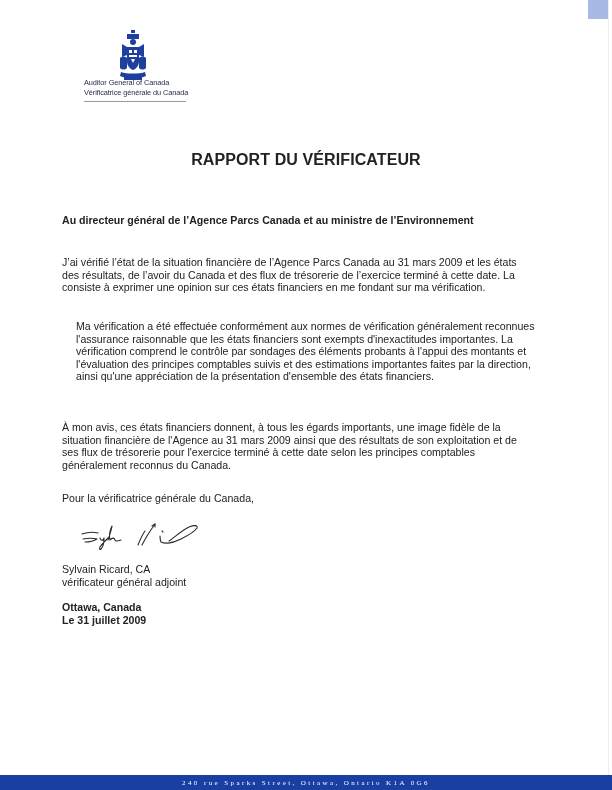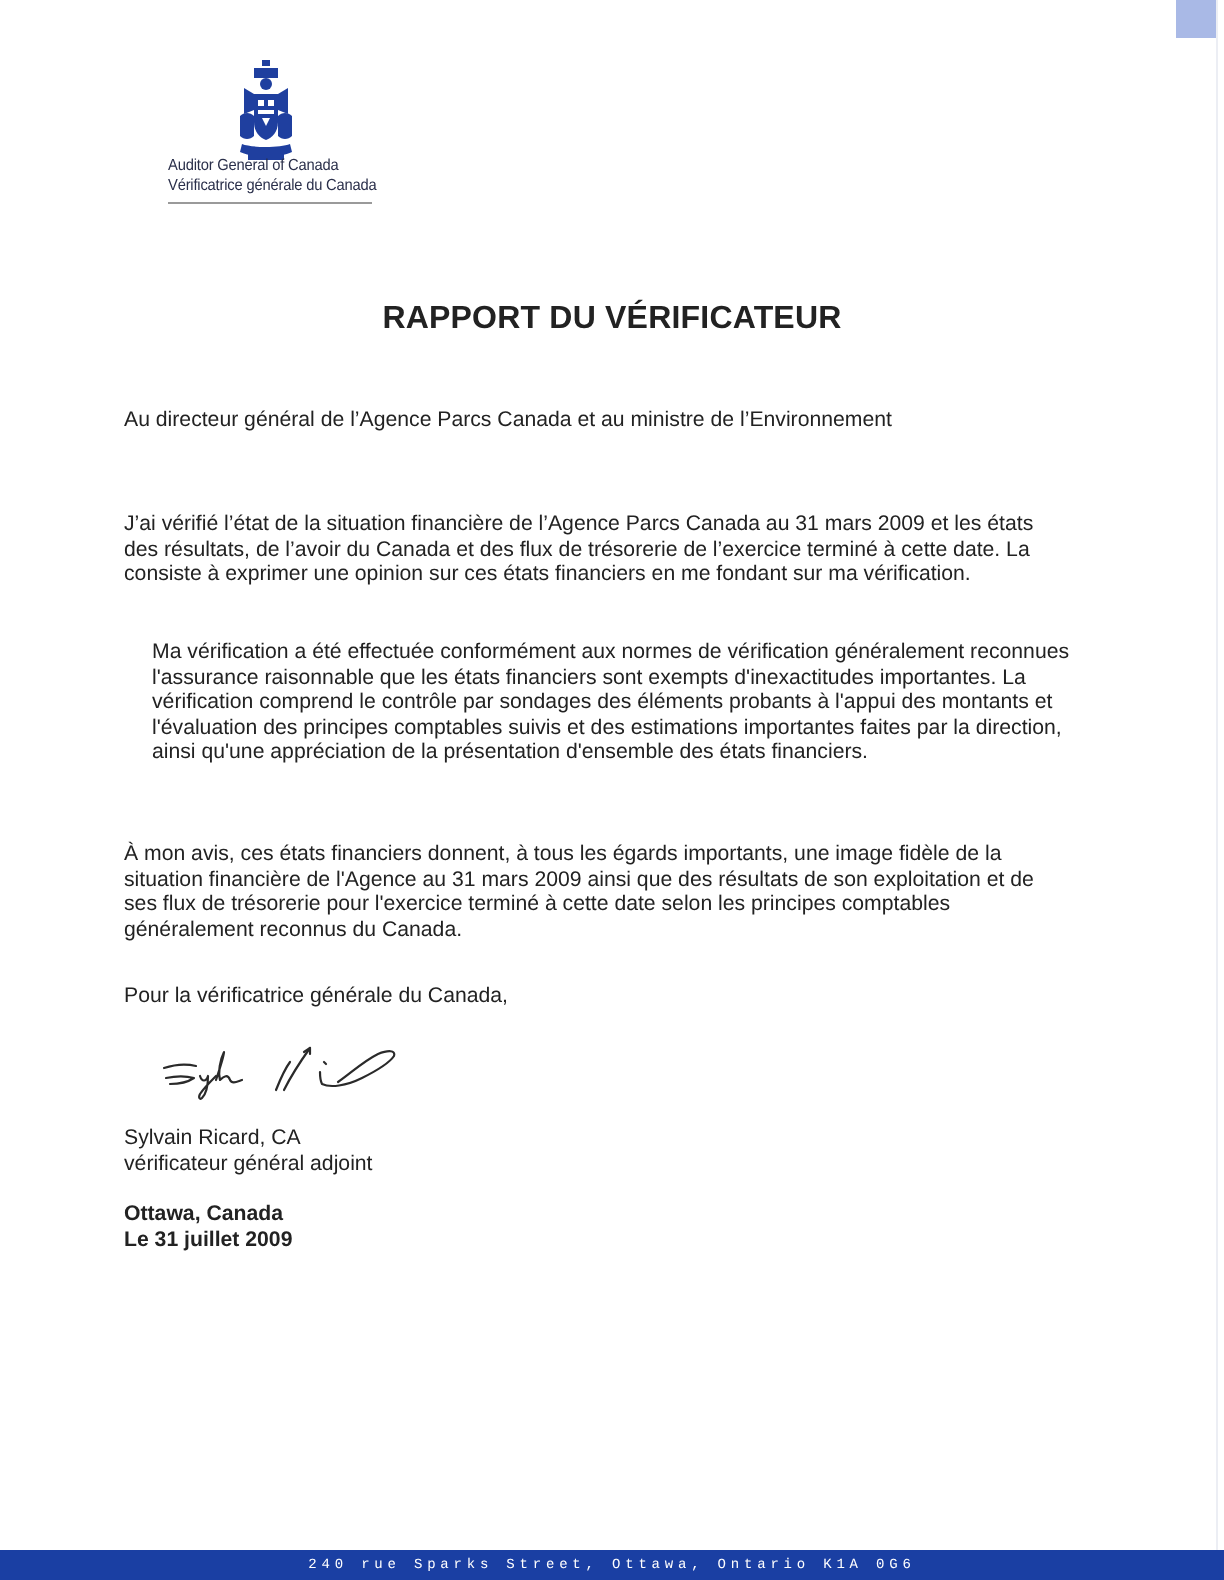--- a/index.html
+++ b/index.html
@@ -25,34 +25,34 @@
     }
     .agency-rule { width: 102px; height: 1px; background: #9a9a9a; margin-top: 3px; }
     .title {
       position: absolute; left: 0; width: 612px; top: 151px; text-align: center;
       font-weight: bold; font-size: 16px; letter-spacing: 0.1px; color: #222;
     }
     .body-text {
       position: absolute; left: 62px; width: 540px; font-size: 10.6px; line-height: 12.6px; color: #222;
     }
     .body-text p { margin: 0; white-space: nowrap; }
-    .p-salutation { top: 204px; }
+    .p-salutation { top: 214px; font-weight: bold; }
     .p1 { top: 256px; }
     .p2 { top: 320px; margin-left: 14px; }
     .p3 { top: 421px; }
     .p-closing { top: 492px; }
     .signature { position: absolute; left: 80px; top: 517px; width: 140px; height: 36px; }
     .sig-block { top: 563px; }
     .place-block { top: 601px; font-weight: bold; }
     .footer-bar {
       position: absolute; left: 0; top: 775px; width: 612px; height: 15px;
       background: #1a3fa3; display: flex; align-items: center; justify-content: center;
     }
     .footer-text {
-      color: #ffffff; font-family: Liberation Mono, monospace; font-size: 7px;
+      color: #ffffff; font-family: Liberation Serif, serif; font-size: 7px;
       letter-spacing: 2.4px; white-space: nowrap;
     }
   </style>
 </head>
 <body>
 
 <div class="corner-tab"></div>
 <div class="right-edge"></div>
 
 <div class="header">

